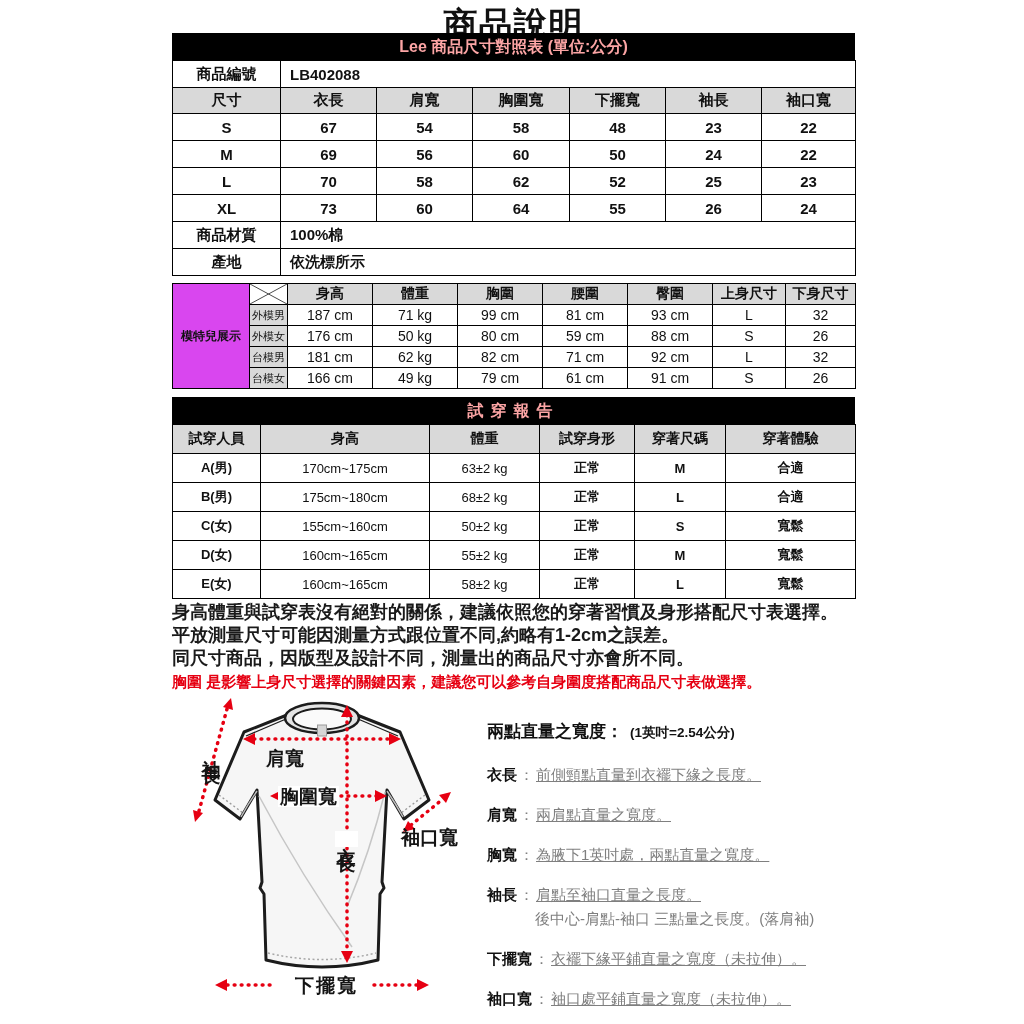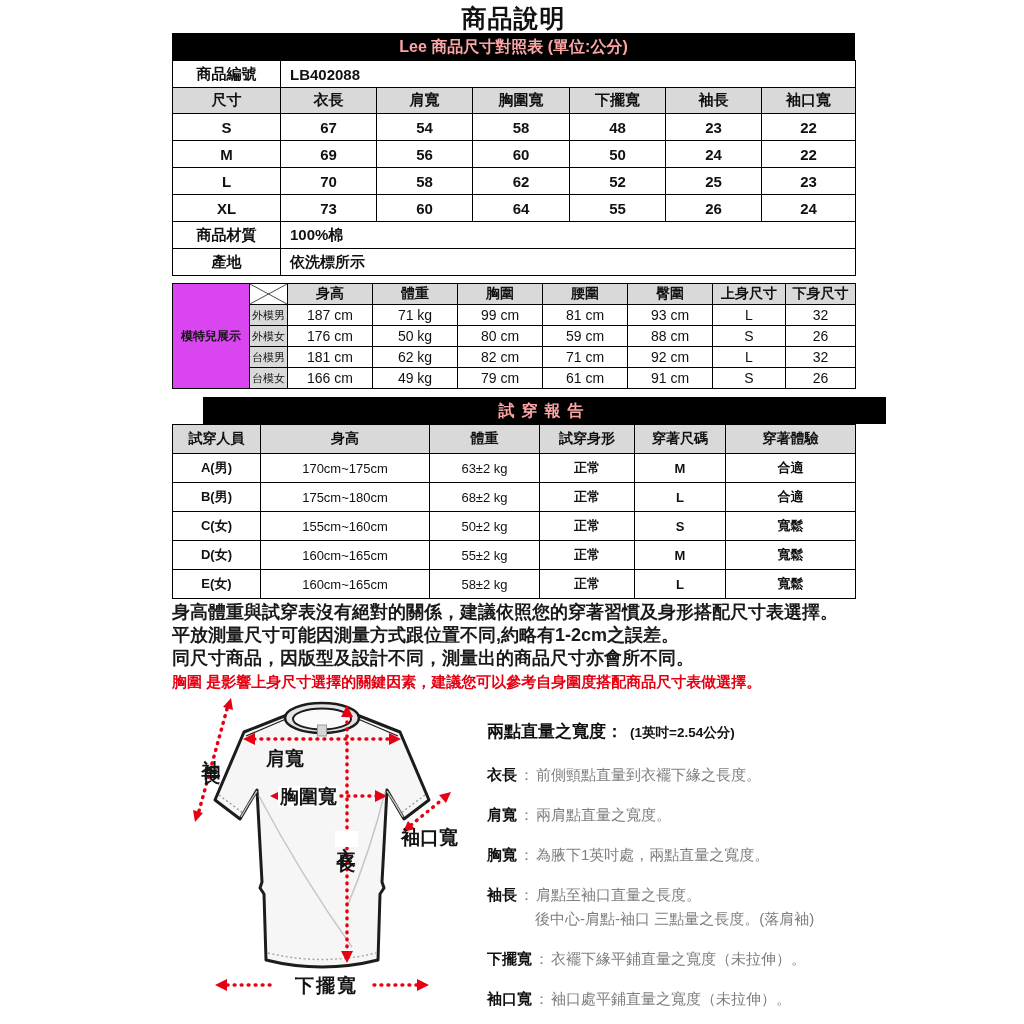--- a/index.html
+++ b/index.html
@@ -1,27 +1,27 @@
 <!DOCTYPE html>
 <html><head>
 <meta charset="utf-8">
 <style>
   * { box-sizing: border-box; margin: 0; padding: 0; }
   html,body { width:1024px; height:1024px; background:#fff;
     font-family:"Liberation Sans","DejaVu Sans",sans-serif; color:#111; }
   .page { position:relative; width:1024px; height:1024px; overflow:hidden; }
 
   .title { position:absolute; left:172px; top:2px; width:683px; text-align:center;
-    font-size:25px; font-weight:bold; letter-spacing:1px; }
+    font-size:34px; font-weight:bold; letter-spacing:1px; }
 
   .black-bar { background:#000; color:#fca5a5; font-weight:bold; text-align:center; }
   .bar1 { position:absolute; left:172px; top:33px; width:683px; height:27px;
     line-height:27px; font-size:16px; }
   .bar3 { position:absolute; left:172px; top:397px; width:683px; height:27px;
-    line-height:27px; font-size:16px; letter-spacing:7px;margin-left:31px; }
+    line-height:27px; font-size:16px; letter-spacing:7px; }
 
   table { border-collapse:collapse; table-layout:fixed; width:683px; }
   td { border:1px solid #000; text-align:center; overflow:hidden; white-space:nowrap; }
 
   .t1 { position:absolute; left:172px; top:60px; }
   .t1 td { height:27px; font-size:15px; font-weight:bold; }
   .t1 tr.hd td { background:#d9d9d9; height:26px; }
   .t1 td.l { text-align:left; padding-left:9px; }
 
   .t2 { position:absolute; left:172px; top:283px; }
@@ -47,21 +47,21 @@
   .vert { writing-mode:vertical-rl; letter-spacing:7px; }
   .whitebg { background:#fff; padding:1px 2px; }
 
   .guide { position:absolute; left:487px; top:720px; width:400px; }
   .gtitle { font-size:17px; font-weight:bold; color:#111; display:inline; }
   .gunit { font-size:13.5px; font-weight:bold; margin-left:7px; }
   .ghead { margin-bottom:21px; }
   .gitem { margin-bottom:19px; font-size:15px; line-height:21px; }
   .gterm { font-weight:bold; color:#111; }
   .gcolon { color:#7f7f7f; padding:0 2px; }
-  .gdesc { color:#7f7f7f; }
+  .gdesc { color:#7f7f7f;text-decoration:underline; }
   .gdesc2 { color:#7f7f7f; padding-left:48px; margin-top:3px; }
 </style>
 </head>
 <body>
 
 <div class="page">
 
   <div class="title">商品說明</div>
 
   <div class="black-bar bar1">Lee 商品尺寸對照表 (單位:公分)</div>

